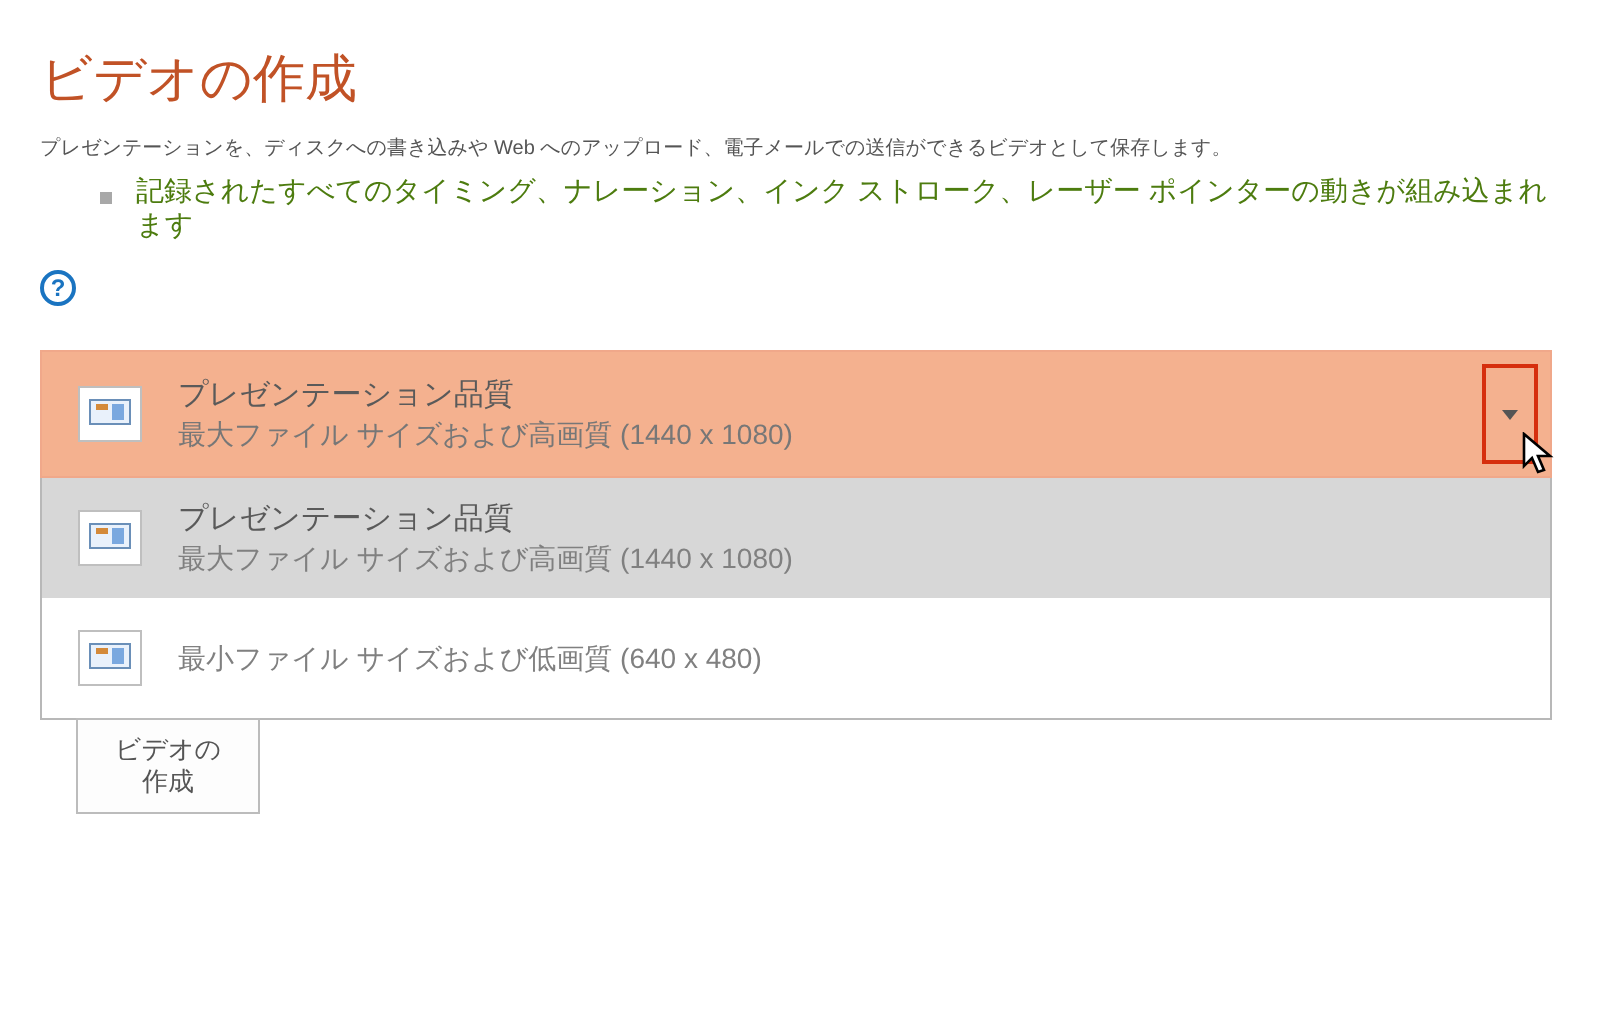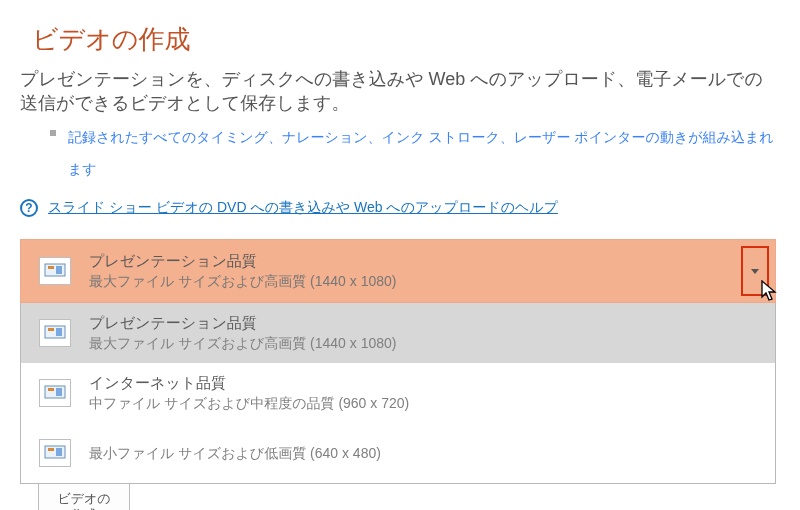--- a/index.html
+++ b/index.html
@@ -9,37 +9,37 @@
     background: #fff;
     width: 800px;
     height: 510px;
     overflow: hidden;
   }
   .page { padding: 18px 24px 18px 20px; }
   .title {
     color: #c15226;
     font-size: 26px;
     font-weight: 400;
-    margin: 4px 0 10px 12px;
+    margin: 4px 0 10px 0;
   }
   .intro {
     color: #555;
-    font-size: 18px;
+    font-size: 10px;
     margin: 0 0 6px 0;
   }
   ul.bullets {
     margin: 2px 0 8px 30px;
     padding: 0;
     list-style: none;
   }
   ul.bullets li {
     position: relative;
-    color: #3b82f6;
+    color: #4d7c0f;
     font-size: 14px;
-    line-height: 32px;
+    line-height: 17px;
     padding-left: 18px;
   }
   ul.bullets li::before {
     content: "";
     position: absolute;
     left: 0; top: 9px;
     width: 6px; height: 6px;
     background: #a8a8a8;
   }
   .helpline {
@@ -139,21 +139,20 @@
 
 <div class="page">
   <div class="title">ビデオの作成</div>
   <div class="intro">プレゼンテーションを、ディスクへの書き込みや Web へのアップロード、電子メールでの送信ができるビデオとして保存します。</div>
   <ul class="bullets">
     <li>記録されたすべてのタイミング、ナレーション、インク ストローク、レーザー ポインターの動きが組み込まれます</li>
   </ul>
 
   <div class="helpline">
     <div class="help-icon">?</div>
-    <a class="help-link" href="#">スライド ショー ビデオの DVD への書き込みや Web へのアップロードのヘルプ</a>
   </div>
 
   <div class="dropdown-box">
     <div class="dd-icon">
       <svg width="22" height="16">
           <rect x="1" y="1" width="20" height="12" fill="#e9f1fb" stroke="#6a8fb8"></rect>
           <rect x="4" y="3" width="6" height="3" fill="#d48a3a"></rect>
           <rect x="12" y="3" width="6" height="8" fill="#7aa8df"></rect>
         </svg>
     </div>
@@ -187,32 +186,19 @@
     </div>
     <div class="menu-item">
       <div class="dd-icon">
         <svg width="22" height="16">
             <rect x="1" y="1" width="20" height="12" fill="#e9f1fb" stroke="#6a8fb8"></rect>
             <rect x="4" y="3" width="6" height="3" fill="#d48a3a"></rect>
             <rect x="12" y="3" width="6" height="8" fill="#7aa8df"></rect>
           </svg>
       </div>
       <div>
-        <div class="m1">インターネット品質</div>
-        <div class="m2">中ファイル サイズおよび中程度の品質 (960 x 720)</div>
-      </div>
-    </div>
-    <div class="menu-item">
-      <div class="dd-icon">
-        <svg width="22" height="16">
-            <rect x="1" y="1" width="20" height="12" fill="#e9f1fb" stroke="#6a8fb8"></rect>
-            <rect x="4" y="3" width="6" height="3" fill="#d48a3a"></rect>
-            <rect x="12" y="3" width="6" height="8" fill="#7aa8df"></rect>
-          </svg>
-      </div>
-      <div>
         <div class="m2">最小ファイル サイズおよび低画質 (640 x 480)</div>
       </div>
     </div>
   </div>
 
   <div class="create-btn">ビデオの<br>作成</div>
 </div>
 
 </body></html>

